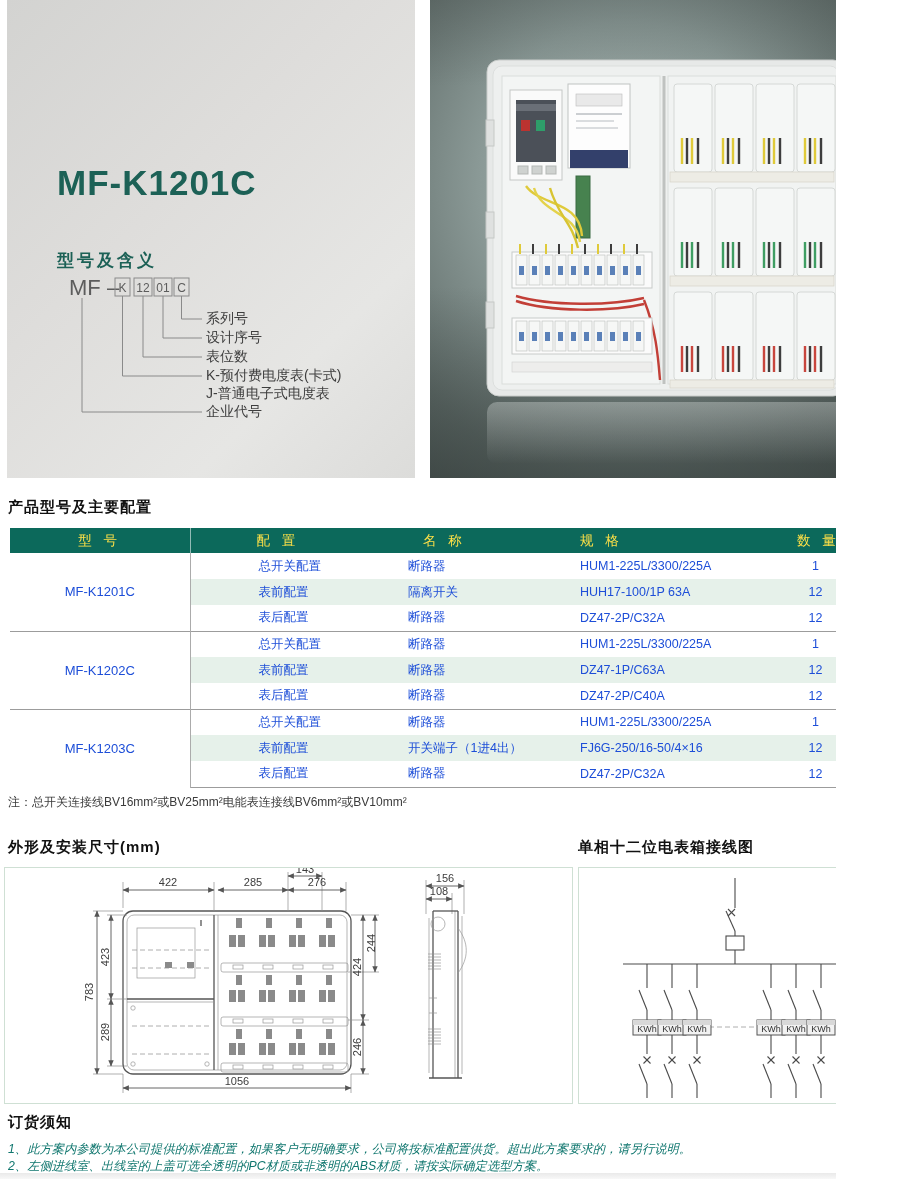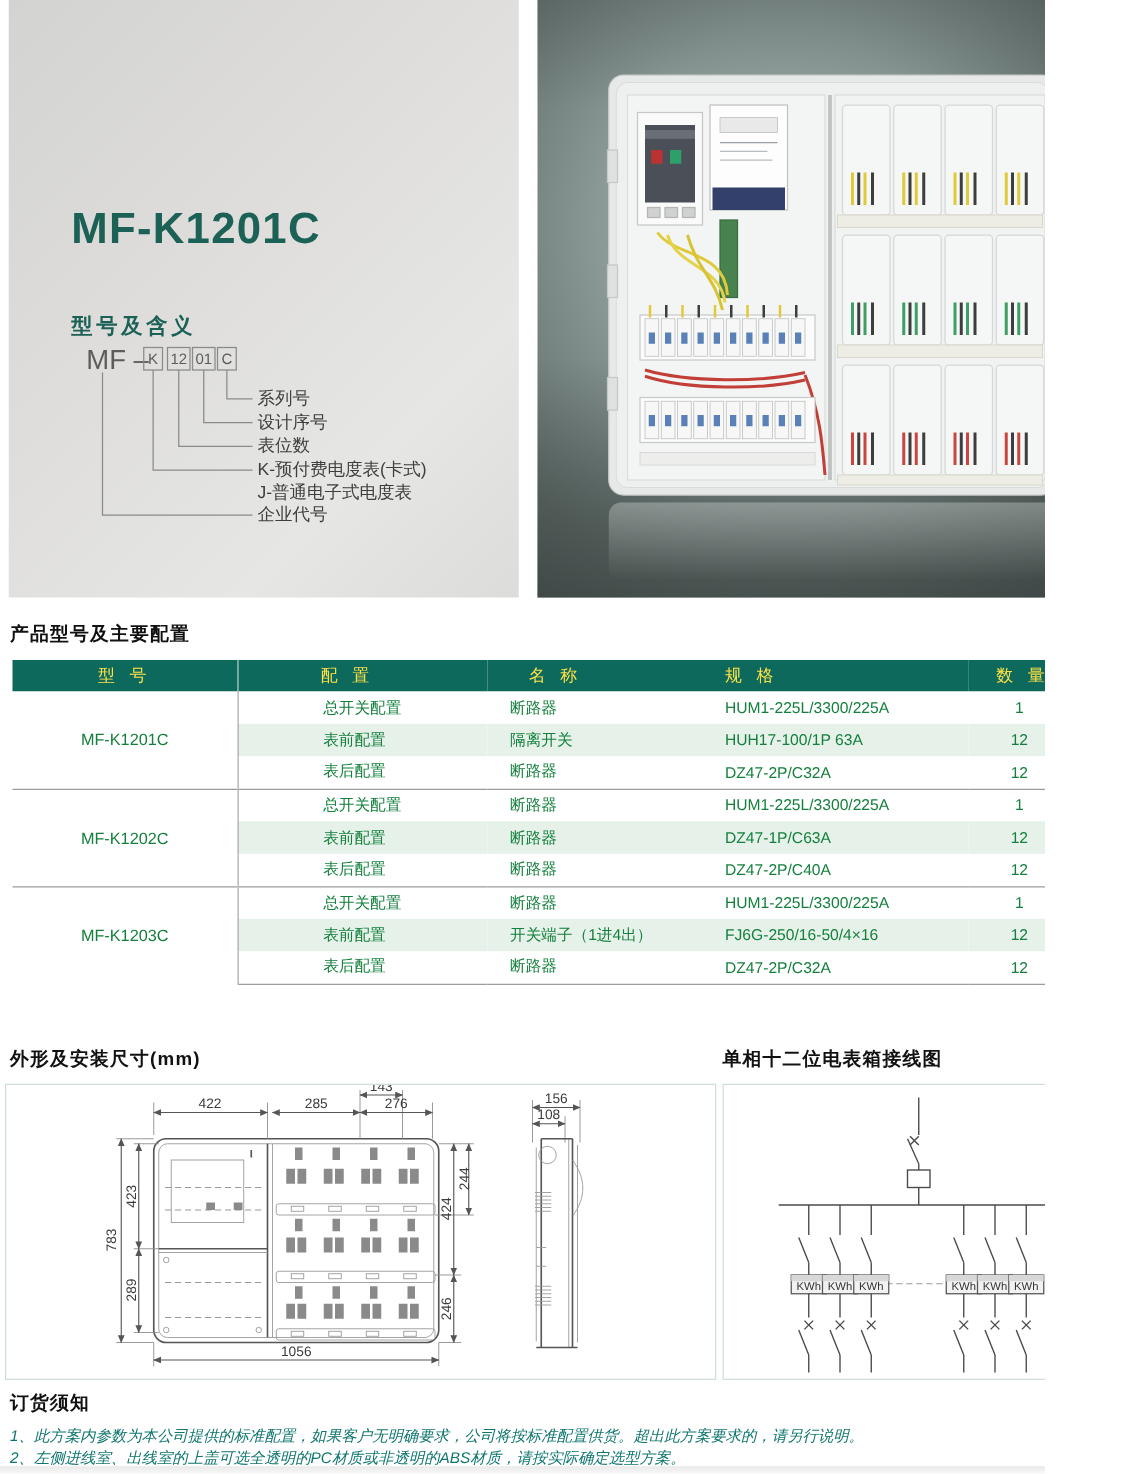--- a/index.html
+++ b/index.html
@@ -29,21 +29,21 @@
 
   
   .section-h { position:absolute; font-size:15px; font-weight:bold; color:#111; letter-spacing:1px; }
   .cfg-table { position:absolute; left:10px; top:528px; width:880px; border-collapse:collapse; table-layout:fixed; }
   .cfg-table th { height:25px; background:#0c695b; color:#fde047; font-size:13.5px; font-weight:normal; letter-spacing:4px; text-align:left; }
   .cfg-table th:nth-child(1){ text-align:center; border-right:1px solid rgba(255,255,255,0.55); }
   .cfg-table th:nth-child(2){ padding-left:66px; }
   .cfg-table th:nth-child(3){ padding-left:33px; }
   .cfg-table th:nth-child(4){ padding-left:20px; }
   .cfg-table th:nth-child(5){ padding-left:22px; }
-  .cfg-table td { height:26px; font-size:12.5px; color:#15803d; vertical-align:middle; }
+  .cfg-table td { height:26px; font-size:12.5px; color:#1d4ed8; vertical-align:middle; }
   .cfg-table td.c-config { padding-left:68px; }
   .cfg-table td.c-name { padding-left:18px; }
   .cfg-table td.c-spec { padding-left:20px; }
   .cfg-table td.c-qty { text-align:center; padding-right:34px; }
   .cfg-table td.c-model { text-align:center; font-size:13px; border-right:1px solid #ababab; }
   .cfg-table tr.alt td { background:#e6f1ea; }
   .cfg-table tr.gsep td { border-top:1px solid #9c9c9c; }
   .cfg-table tr.last td { border-bottom:1px solid #9c9c9c; }
   .table-note { position:absolute; left:8px; top:794px; font-size:12px; color:#3b3b3b; }
 
@@ -384,20 +384,21 @@
       </tr>
       <tr class="last">
         <td class="c-config">表后配置</td>
         <td class="c-name">断路器</td>
         <td class="c-spec">DZ47-2P/C32A</td>
         <td class="c-qty">12</td>
       </tr>
     </tbody>
   </table>
 
+  <div class="table-note">注：总开关连接线BV16mm²或BV25mm²电能表连接线BV6mm²或BV10mm²</div>
 
   <div class="section-h" style="left:8px; top:838px;">外形及安装尺寸(mm)</div>
   <div class="panel panel-drawing">
     <svg class="tech-svg" width="567" height="235" viewBox="0 0 567 235">
       <defs>
         <marker id="arr" markerWidth="8" markerHeight="8" refX="6.5" refY="3" orient="auto-start-reverse">
           <path d="M0,0L7,3L0,6Z" fill="#555"></path>
         </marker>
       </defs>
 

